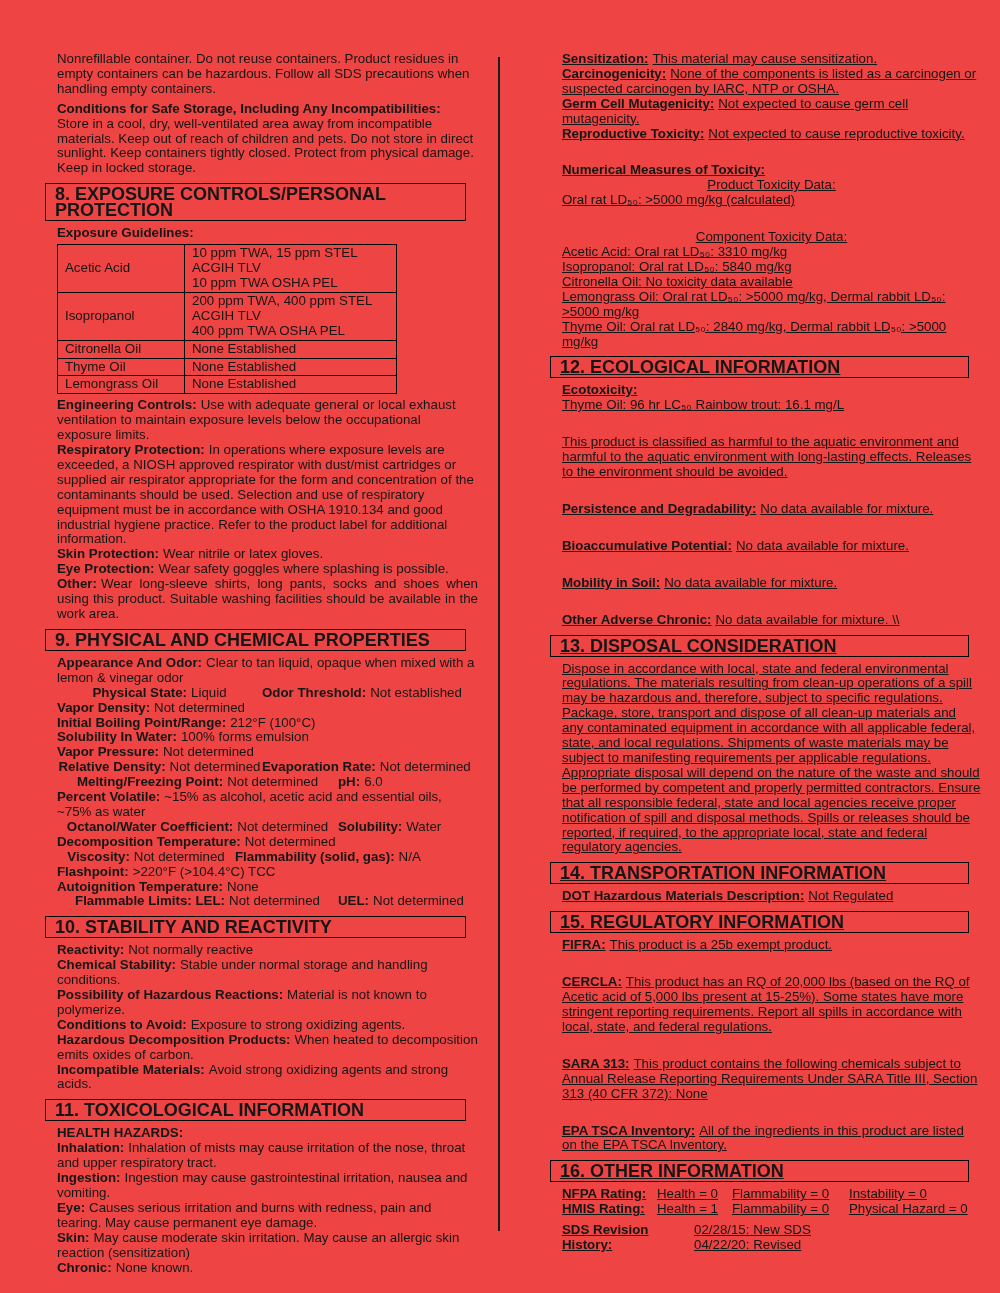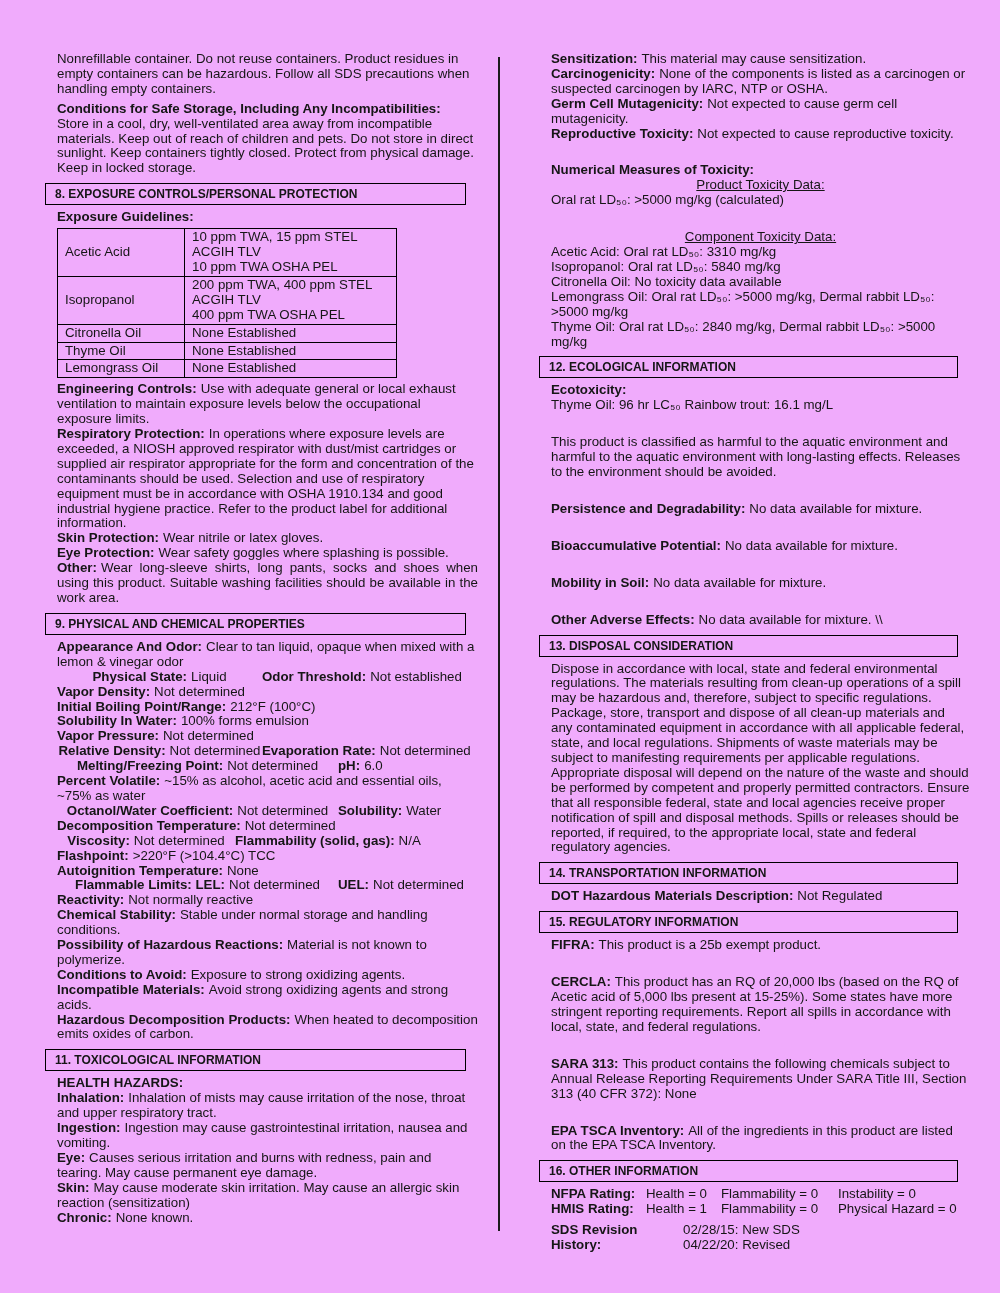--- a/index.html
+++ b/index.html
@@ -1,29 +1,29 @@
 <!DOCTYPE html>
 <html><head>
 <meta charset="utf-8">
 <style>
   html,body{margin:0;padding:0;background:#fff;}
   .page{
-    position:relative;width:1000px;height:1293px;background:#f0abfc;
+    position:relative;width:1000px;height:1293px;background:#ef4444;
     font-family:"Liberation Sans","DejaVu Sans",sans-serif;
     font-size:13.3px;line-height:14.9px;color:#161616;
   }
   .col{position:absolute;top:52px;}
   .col-left{left:45px;width:433px;}
-  .col-right{left:539px;width:431px;}
+  .col-right{left:550px;width:431px;text-decoration:underline;}
   .divider{position:absolute;left:498px;top:57px;width:2px;height:1174px;background:#1c1c1c;}
   .tx{padding-left:12px;margin:0;}
   .b{font-weight:bold;margin-right:4px;}
   .bline{font-weight:bold;padding-left:12px;margin:0;}
   .sec-box{
-    border:1.6px solid #000;font-weight:bold;font-size:12px;line-height:16px;
+    border:1.6px solid #000;font-weight:bold;font-size:18px;line-height:16px;
     padding:2px 4px 2px 9px;margin:7px 12px 5px 0;
   }
   .gap{margin-top:5px;}
   .gap6{margin-top:22px;}
   .just{text-align:justify;}
   .u{text-decoration:underline;text-align:center;}
   table.exp{border-collapse:collapse;margin:3px 12px 4px 12px;width:340px;table-layout:fixed;}
   table.exp td{border:1.6px solid #000;padding:1px 7px;vertical-align:middle;}
   table.exp td.c1{width:112px;}
   .pair{display:flex;padding-left:12px;margin:0;}
@@ -120,27 +120,28 @@
       <span class="pa pw175"><b class="b">Viscosity:</b><span>Not determined</span></span>
       <span class="pb"><b class="b">Flammability (solid, gas):</b><span>N/A</span></span>
     </div>
     <p class="tx"><b class="b">Flashpoint:</b><span>&gt;220°F (&gt;104.4°C) TCC</span></p>
     <p class="tx"><b class="b">Autoignition Temperature:</b><span>None</span></p>
     <div class="pair">
       <span class="pa pw278"><b class="b">Flammable Limits: LEL:</b><span>Not determined</span></span>
       <span class="pb"><b class="b">UEL:</b><span>Not determined</span></span>
     </div>
 
+    <div class="sec-box"><span>10. STABILITY AND REACTIVITY</span></div>
 
     <p class="tx"><b class="b">Reactivity:</b><span>Not normally reactive</span></p>
     <p class="tx"><b class="b">Chemical Stability:</b><span>Stable under normal storage and handling conditions.</span></p>
     <p class="tx"><b class="b">Possibility of Hazardous Reactions:</b><span>Material is not known to polymerize.</span></p>
     <p class="tx"><b class="b">Conditions to Avoid:</b><span>Exposure to strong oxidizing agents.</span></p>
+    <p class="tx"><b class="b">Hazardous Decomposition Products:</b><span>When heated to decomposition emits oxides of carbon.</span></p>
     <p class="tx"><b class="b">Incompatible Materials:</b><span>Avoid strong oxidizing agents and strong acids.</span></p>
-    <p class="tx"><b class="b">Hazardous Decomposition Products:</b><span>When heated to decomposition emits oxides of carbon.</span></p>
 
     <div class="sec-box"><span>11. TOXICOLOGICAL INFORMATION</span></div>
 
     <div class="bline">HEALTH HAZARDS:</div>
     <p class="tx"><b class="b">Inhalation:</b><span>Inhalation of mists may cause irritation of the nose, throat and upper respiratory tract.</span></p>
     <p class="tx"><b class="b">Ingestion:</b><span>Ingestion may cause gastrointestinal irritation, nausea and vomiting.</span></p>
     <p class="tx"><b class="b">Eye:</b><span>Causes serious irritation and burns with redness, pain and tearing.  May cause permanent eye damage.</span></p>
     <p class="tx"><b class="b">Skin:</b><span>May cause moderate skin irritation.  May cause an allergic skin reaction (sensitization)</span></p>
     <p class="tx"><b class="b">Chronic:</b><span>None known.</span></p>
   </div>
@@ -162,21 +163,21 @@
     <p class="tx">Thyme Oil: Oral rat LD₅₀: 2840 mg/kg, Dermal rabbit LD₅₀: &gt;5000 mg/kg</p>
 
     <div class="sec-box"><span>12. ECOLOGICAL INFORMATION</span></div>
 
     <div class="bline">Ecotoxicity:</div>
     <p class="tx">Thyme Oil: 96 hr LC₅₀ Rainbow trout: 16.1 mg/L</p>
     <p class="tx gap6">This product is classified as harmful to the aquatic environment and harmful to the aquatic environment with long-lasting effects. Releases to the environment should be avoided.</p>
     <p class="tx gap6"><b class="b">Persistence and Degradability:</b><span>No data available for mixture.</span></p>
     <p class="tx gap6"><b class="b">Bioaccumulative Potential:</b><span>No data available for mixture.</span></p>
     <p class="tx gap6"><b class="b">Mobility in Soil:</b><span>No data available for mixture.</span></p>
-    <p class="tx gap6"><b class="b">Other Adverse Effects:</b><span>No data available for mixture.  \\</span></p>
+    <p class="tx gap6"><b class="b">Other Adverse Chronic:</b><span>No data available for mixture.  \\</span></p>
 
     <div class="sec-box"><span>13. DISPOSAL CONSIDERATION</span></div>
     <p class="tx">Dispose in accordance with local, state and federal environmental regulations. The materials resulting from clean-up operations of a spill may be hazardous and, therefore, subject to specific regulations. Package, store, transport and dispose of all clean-up materials and any contaminated equipment in accordance with all applicable federal, state, and local regulations. Shipments of waste materials may be subject to manifesting requirements per applicable regulations. Appropriate disposal will depend on the nature of the waste and should be performed by competent and properly permitted contractors. Ensure that all responsible federal, state and local agencies receive proper notification of spill and disposal methods.  Spills or releases should be reported, if required, to the appropriate local, state and federal regulatory agencies.</p>
 
     <div class="sec-box"><span>14. TRANSPORTATION INFORMATION</span></div>
     <p class="tx"><b class="b">DOT Hazardous Materials Description:</b><span>Not Regulated</span></p>
 
     <div class="sec-box"><span>15. REGULATORY INFORMATION</span></div>
     <p class="tx"><b class="b">FIFRA:</b><span>This product is a 25b exempt product.</span></p>
     <p class="tx gap6"><b class="b">CERCLA:</b><span>This product has an RQ of 20,000 lbs (based on the RQ of Acetic acid of 5,000 lbs present at 15-25%). Some states have more stringent reporting requirements. Report all spills in accordance with local, state, and federal regulations.</span></p>

